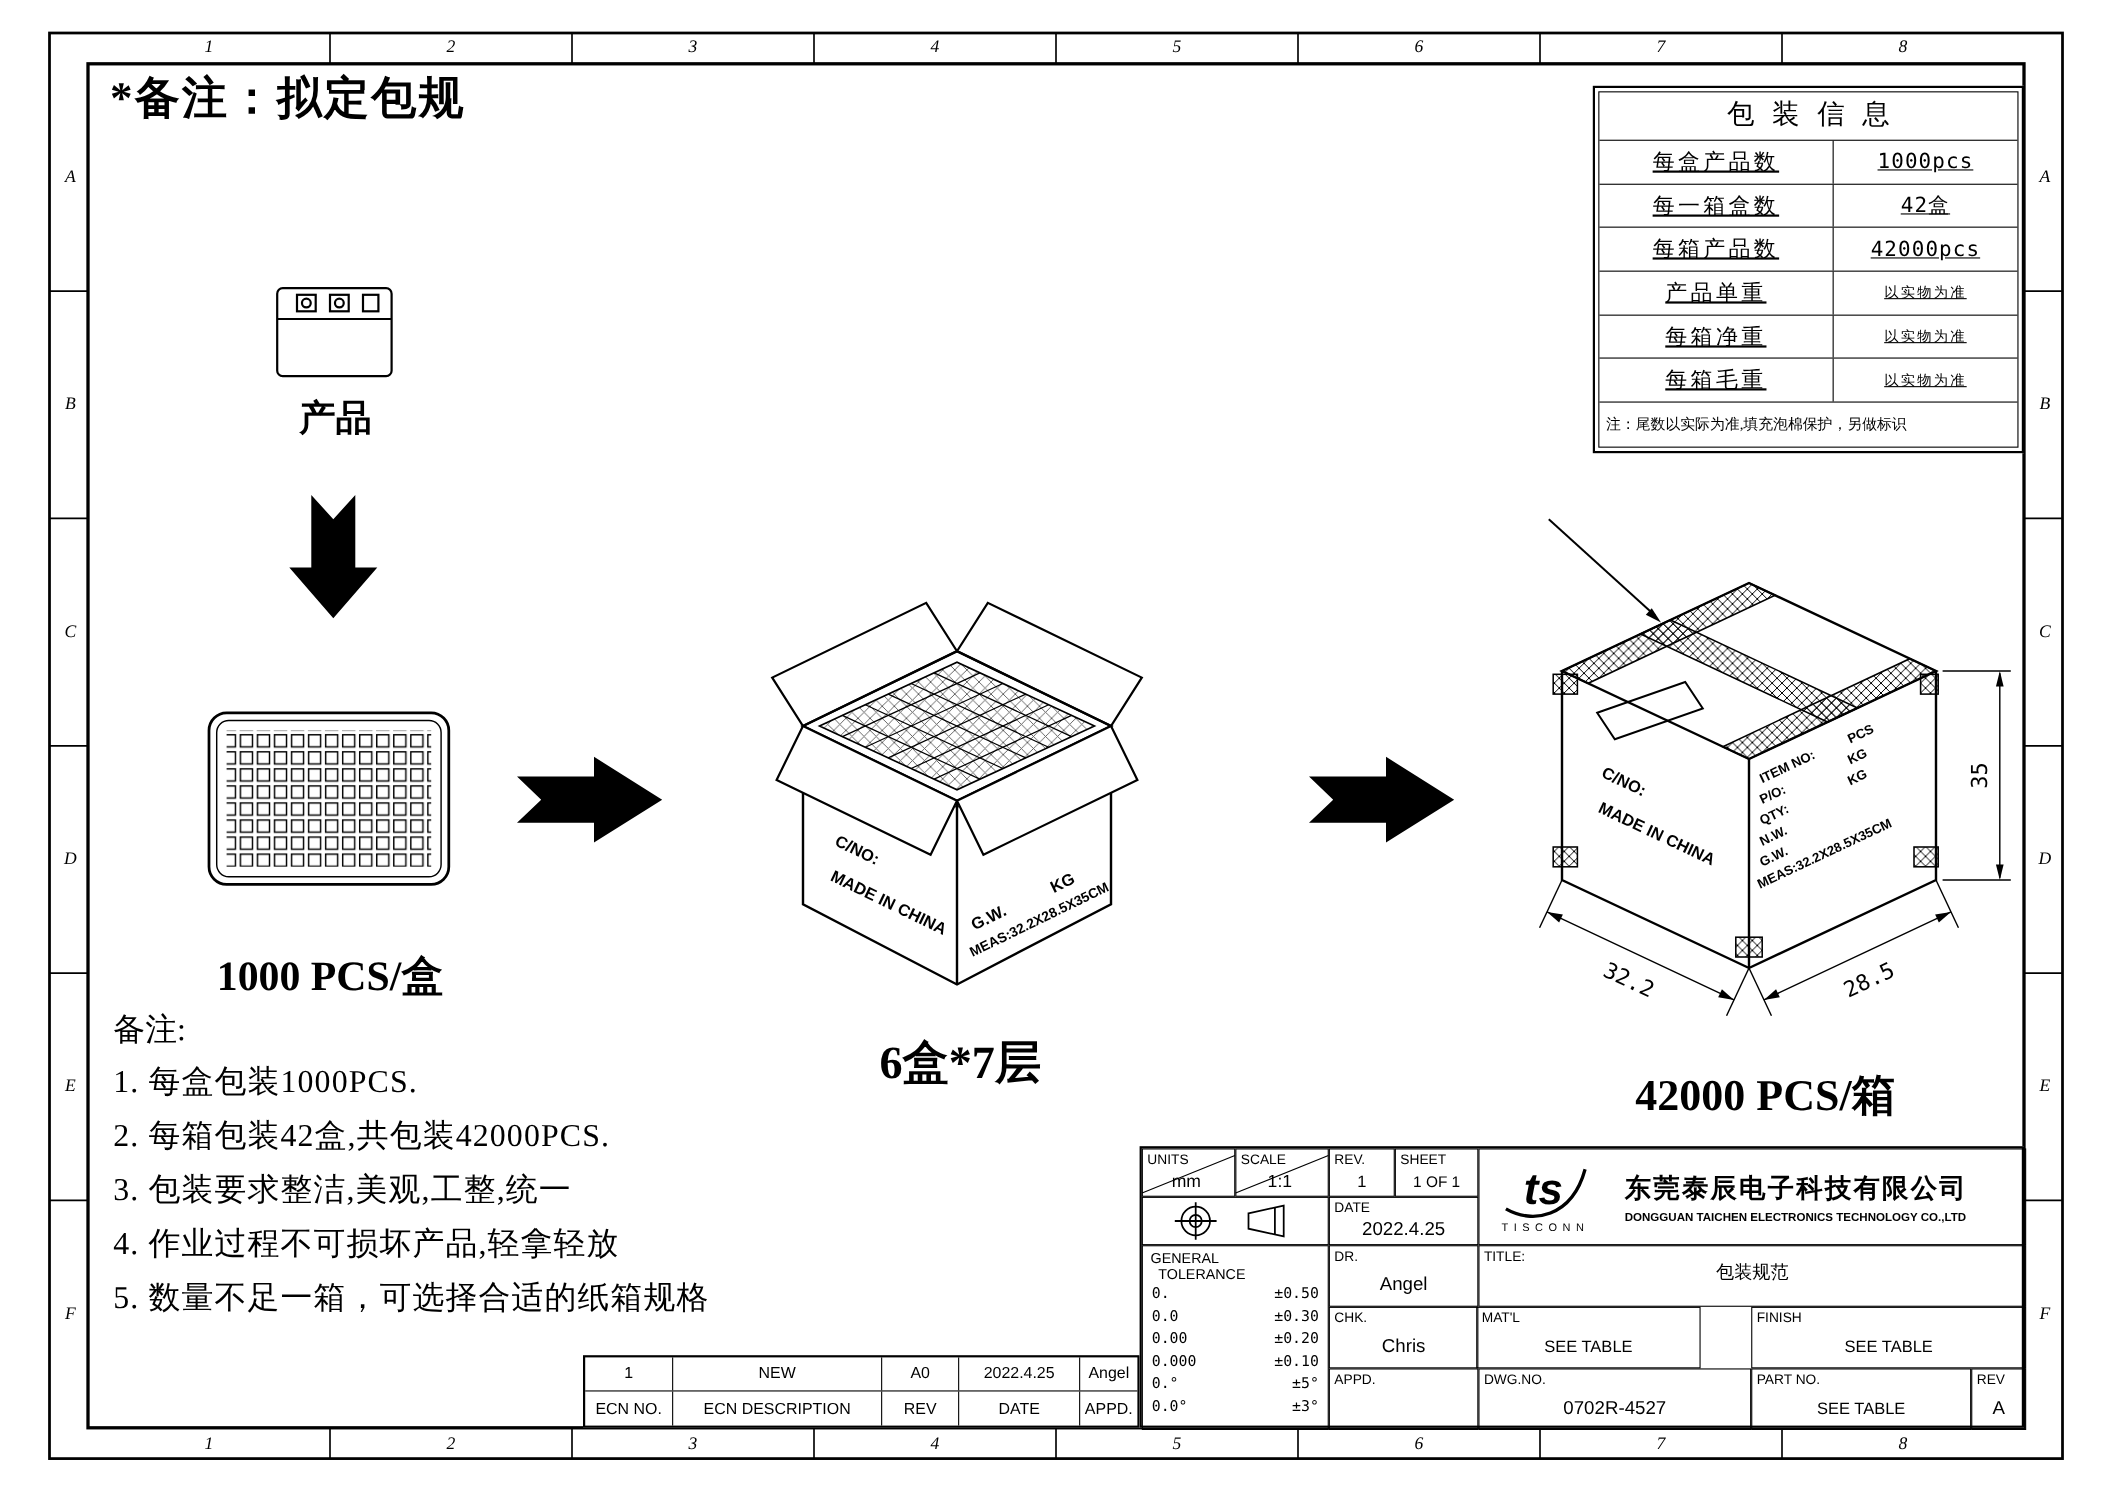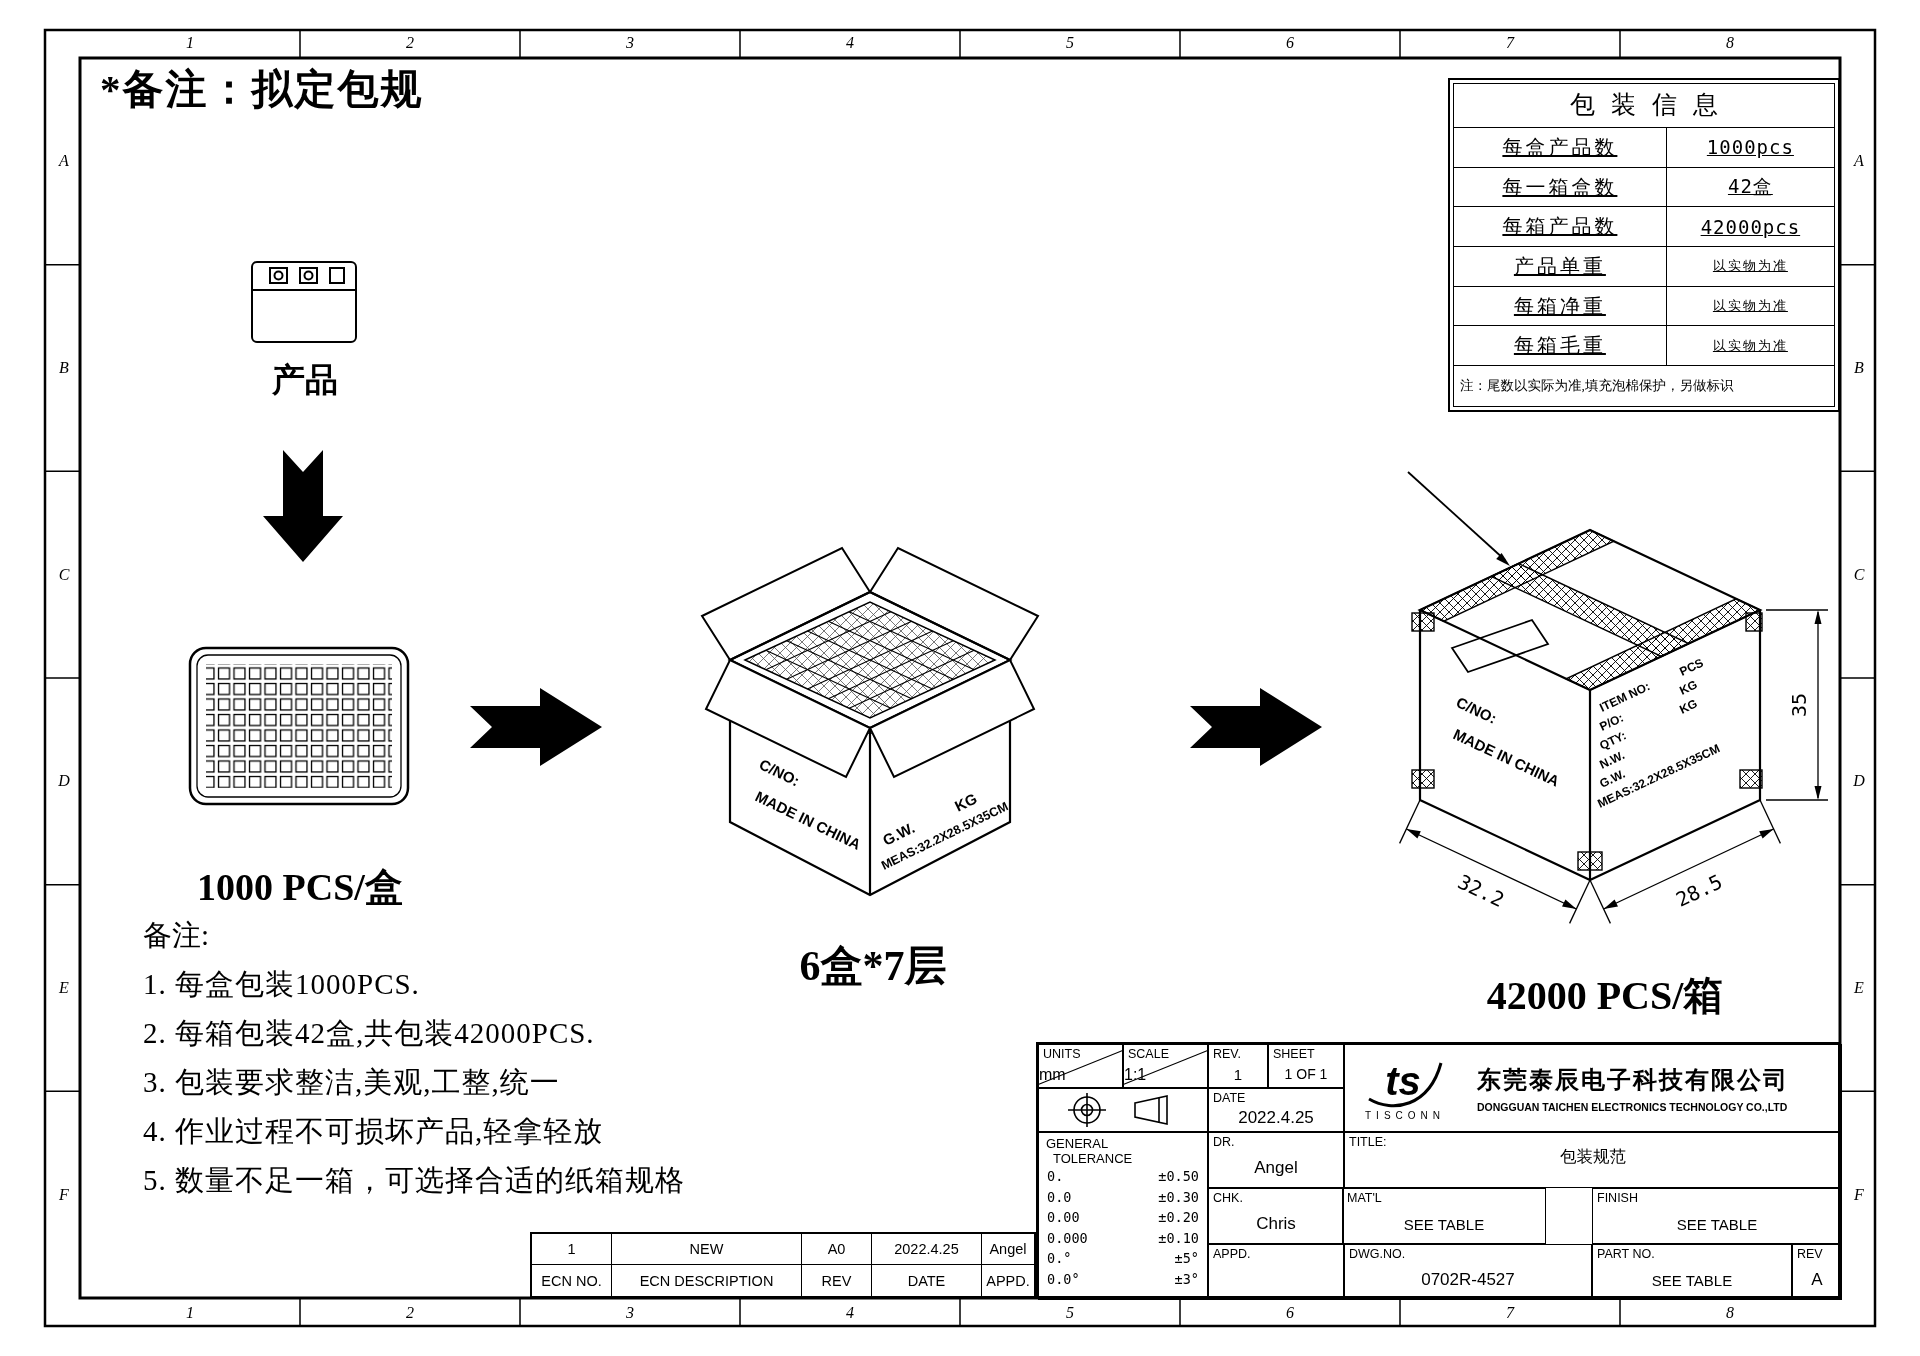--- a/index.html
+++ b/index.html
@@ -1,21 +1,21 @@
 <!DOCTYPE html>
 <html><head>
 <meta charset="utf-8">
 <style>
   * { margin:0; padding:0; box-sizing:border-box; }
   html,body { width:1920px; height:1356px; background:#fff; }
   body { position:relative; overflow:hidden; color:#000;
          font-family:"Liberation Sans", sans-serif; }
   .page { position:absolute; inset:0; background:#fff; }
   .art { position:absolute; left:0; top:0; }
-  .abs { position:absolute;margin-left:40px; }
+  .abs { position:absolute; }
 
   .gridlab { position:absolute; width:30px; height:24px; display:flex;
              align-items:center; justify-content:center;
              font:italic 16px "Liberation Serif", serif; }
 
   .main-title { position:absolute; left:100px; top:62px;
                 font:bold 41px "Liberation Serif", serif; letter-spacing:2px; }
 
   .flow-label { position:absolute; text-align:center;
                 font-family:"Liberation Serif", serif; font-weight:bold; }
@@ -42,21 +42,21 @@
 
   
   .notes-head { font:29px "Liberation Serif", serif; margin-bottom:4px; }
   .note-item { font:29px "Liberation Serif", serif; line-height:49px; letter-spacing:1px; }
 
   
   .tblock { position:absolute; left:1036px; top:1042px; width:804px; height:256px;
             border:2.5px solid #000; background:#fff; }
   .tb-cell { position:absolute; border:1.2px solid #000; }
   .tb-lbl { position:absolute; top:2px; left:4px; font-size:12.5px; }
-  .tb-val-br { position:absolute; bottom:3px; left:0; right:4px; text-align:left; font-size:16px; }
+  .tb-val-br { position:absolute; bottom:3px; left:0; right:4px; text-align:center; font-size:16px; }
   .tb-val-c { position:absolute; top:16px; bottom:0; left:0; right:0; display:flex;
               align-items:center; justify-content:center; font-size:17px; }
   .tb-diag { position:absolute; left:-4px; right:-4px; top:52%; height:1.3px;
              background:#000; transform:rotate(-22deg); }
   .tol-t { font-size:13px; line-height:15px; }
   .tol-row { display:flex; justify-content:space-between; padding:0 6px;
              font:13.5px "DejaVu Sans Mono", monospace; line-height:20.5px; }
   .company-cell { display:flex; align-items:center; padding-left:8px; }
   .company-cn { font:bold 24px "Liberation Serif", serif; letter-spacing:2px; }
   .company-en { font:bold 10.5px "Liberation Sans", sans-serif; margin-top:5px; }

